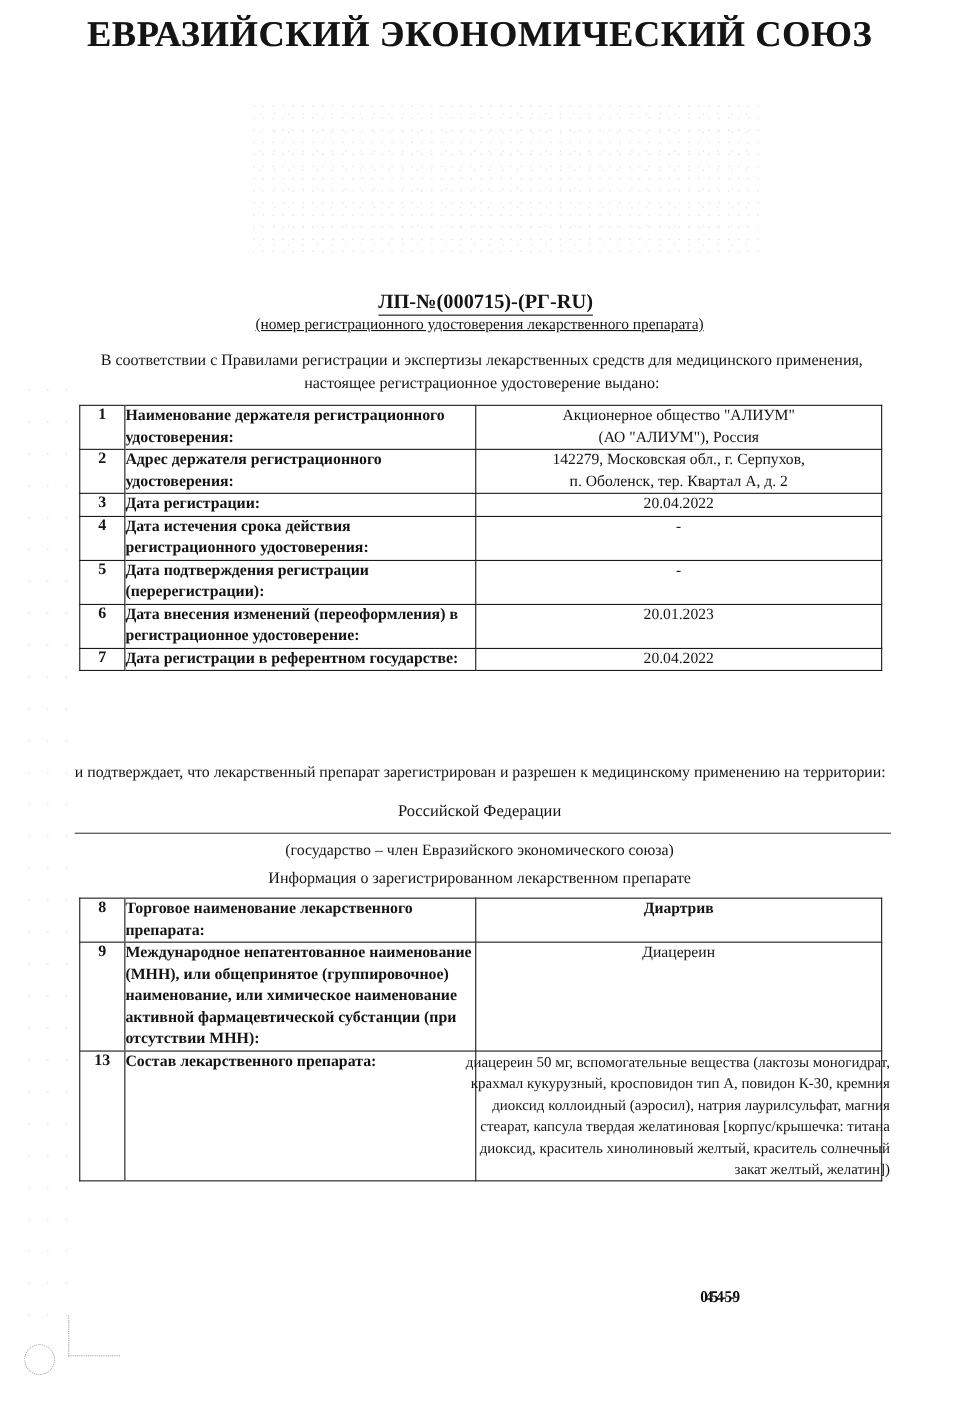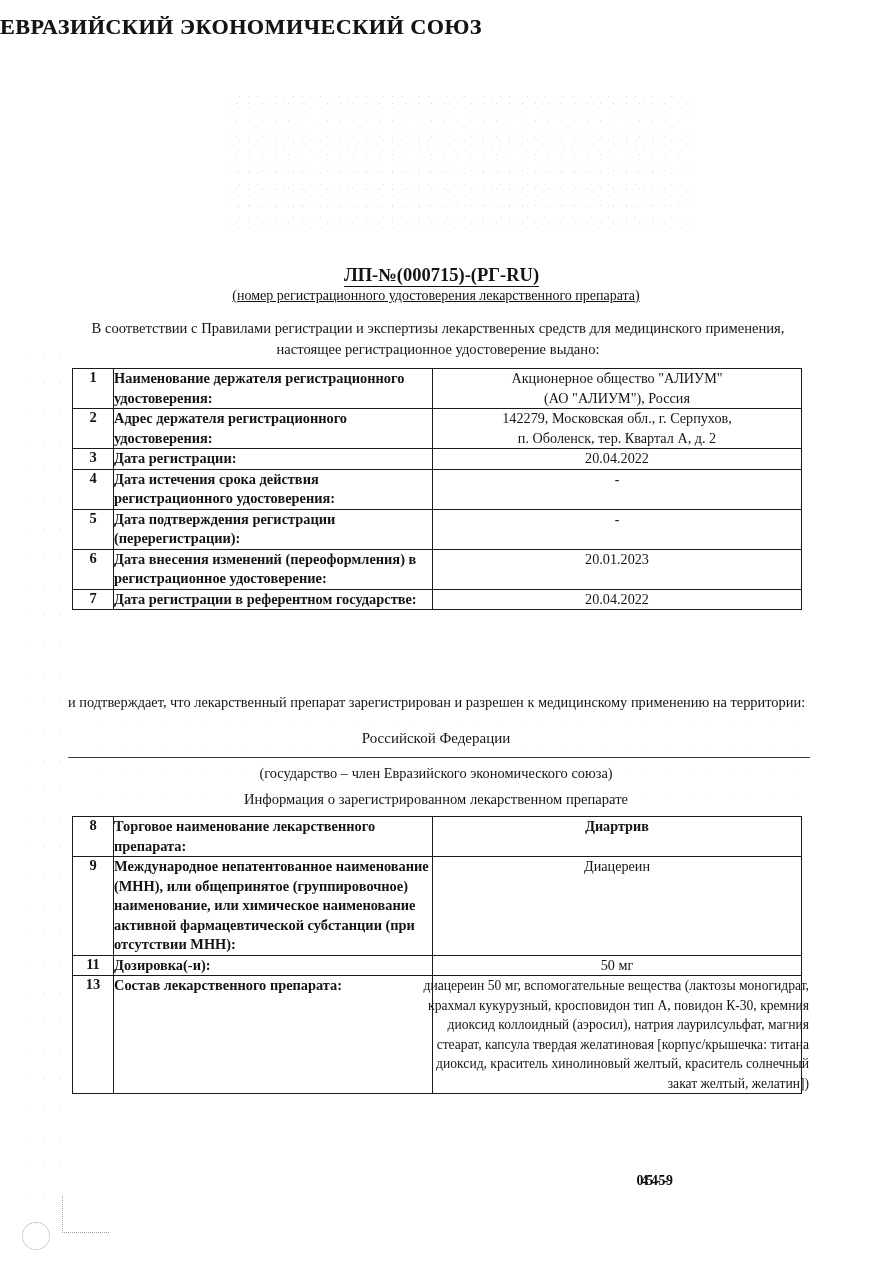--- a/index.html
+++ b/index.html
@@ -57,22 +57,23 @@
     width: 46px; height: 36px;
     border-left: 1px dotted #8a8a8a;
     border-bottom: 1px dotted #8a8a8a;
     opacity: .8;
   }
 
   
   #doc-title {
     position: absolute;
     left: 0; right: 0; top: 14px;
-    font-weight: bold;
-    font-size: 22px;
+    text-align: center;
+    font-weight: bold;
+    font-size: 33px;
     letter-spacing: .6px;
     text-shadow: .3px 0 0 rgba(0,0,0,.55);
   }
 
   #reg-number {
     position: absolute;
     left: 0; right: 0; top: 265px;
     text-align: center;
     font-weight: bold;
     font-size: 18.5px;
@@ -271,25 +272,20 @@
         <td class="col-num">8</td>
         <td class="col-label">Торговое наименование лекарственного препарата:</td>
         <td class="col-value v-bold">Диартрив</td>
       </tr>
       <tr>
         <td class="col-num">9</td>
         <td class="col-label">Международное непатентованное наименование (МНН), или общепринятое (группировочное) наименование, или химическое наименование активной фармацевтической субстанции (при отсутствии МНН):</td>
         <td class="col-value">Диацереин</td>
       </tr>
       <tr>
-        <td class="col-num">11</td>
-        <td class="col-label">Дозировка(-и):</td>
-        <td class="col-value">50 мг</td>
-      </tr>
-      <tr>
         <td class="col-num">13</td>
         <td class="col-label">Состав лекарственного препарата:</td>
         <td class="col-value" id="composition-cell">
           <div class="overflow-text">диацереин 50 мг, вспомогательные вещества (лактозы моногидрат, крахмал кукурузный, кросповидон тип А, повидон К-30, кремния диоксид коллоидный (аэросил), натрия лаурилсульфат, магния стеарат, капсула твердая желатиновая [корпус/крышечка: титана диоксид, краситель хинолиновый желтый, краситель солнечный закат желтый, желатин])</div>
         </td>
       </tr>
     </tbody>
 </table>
 
 <div id="overprint-stamp">0454-5-9</div>

